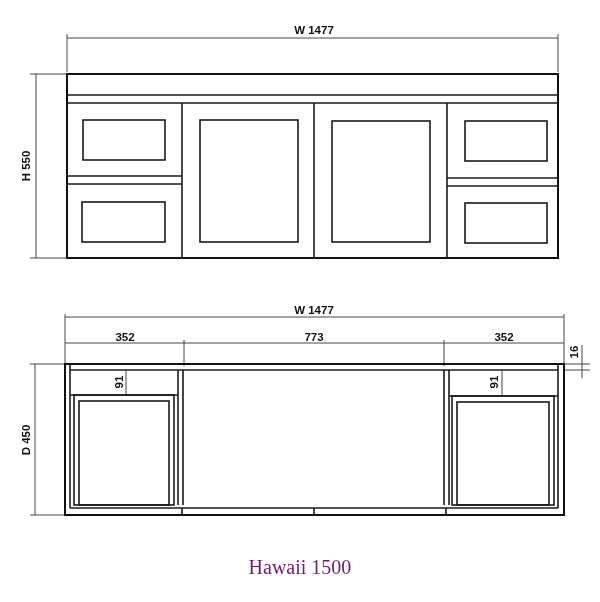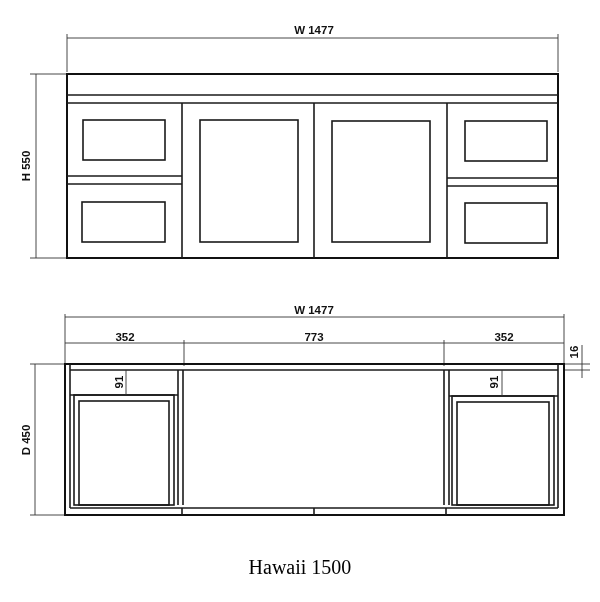--- a/index.html
+++ b/index.html
@@ -4,21 +4,21 @@
   <style>
     html, body { margin: 0; padding: 0; background: #ffffff; }
     body { width: 600px; height: 602px; position: relative; overflow: hidden; }
     svg { position: absolute; left: 0; top: 0; }
     .ln { stroke: #1a1a1a; stroke-width: 1.6; fill: none; }
     .lnb { stroke: #111; stroke-width: 2; fill: none; }
     .dim { stroke: #333; stroke-width: 0.9; fill: none; }
     .lbl { font-family: "Liberation Sans", sans-serif; font-size: 11.5px; font-weight: bold; fill: #111; }
     .caption {
       position: absolute; left: 0; width: 600px; top: 556px; text-align: center;
-      font-family: "Liberation Serif", serif; font-size: 20px; color: #000000;
+      font-family: "Liberation Serif", serif; font-size: 20px; color: #701a75;
     }
   </style>
 </head>
 <body>
 
 <svg width="600" height="602" viewBox="0 0 600 602">
 
   <g>
 
     <line class="dim" x1="67" y1="34" x2="67" y2="72"></line>

